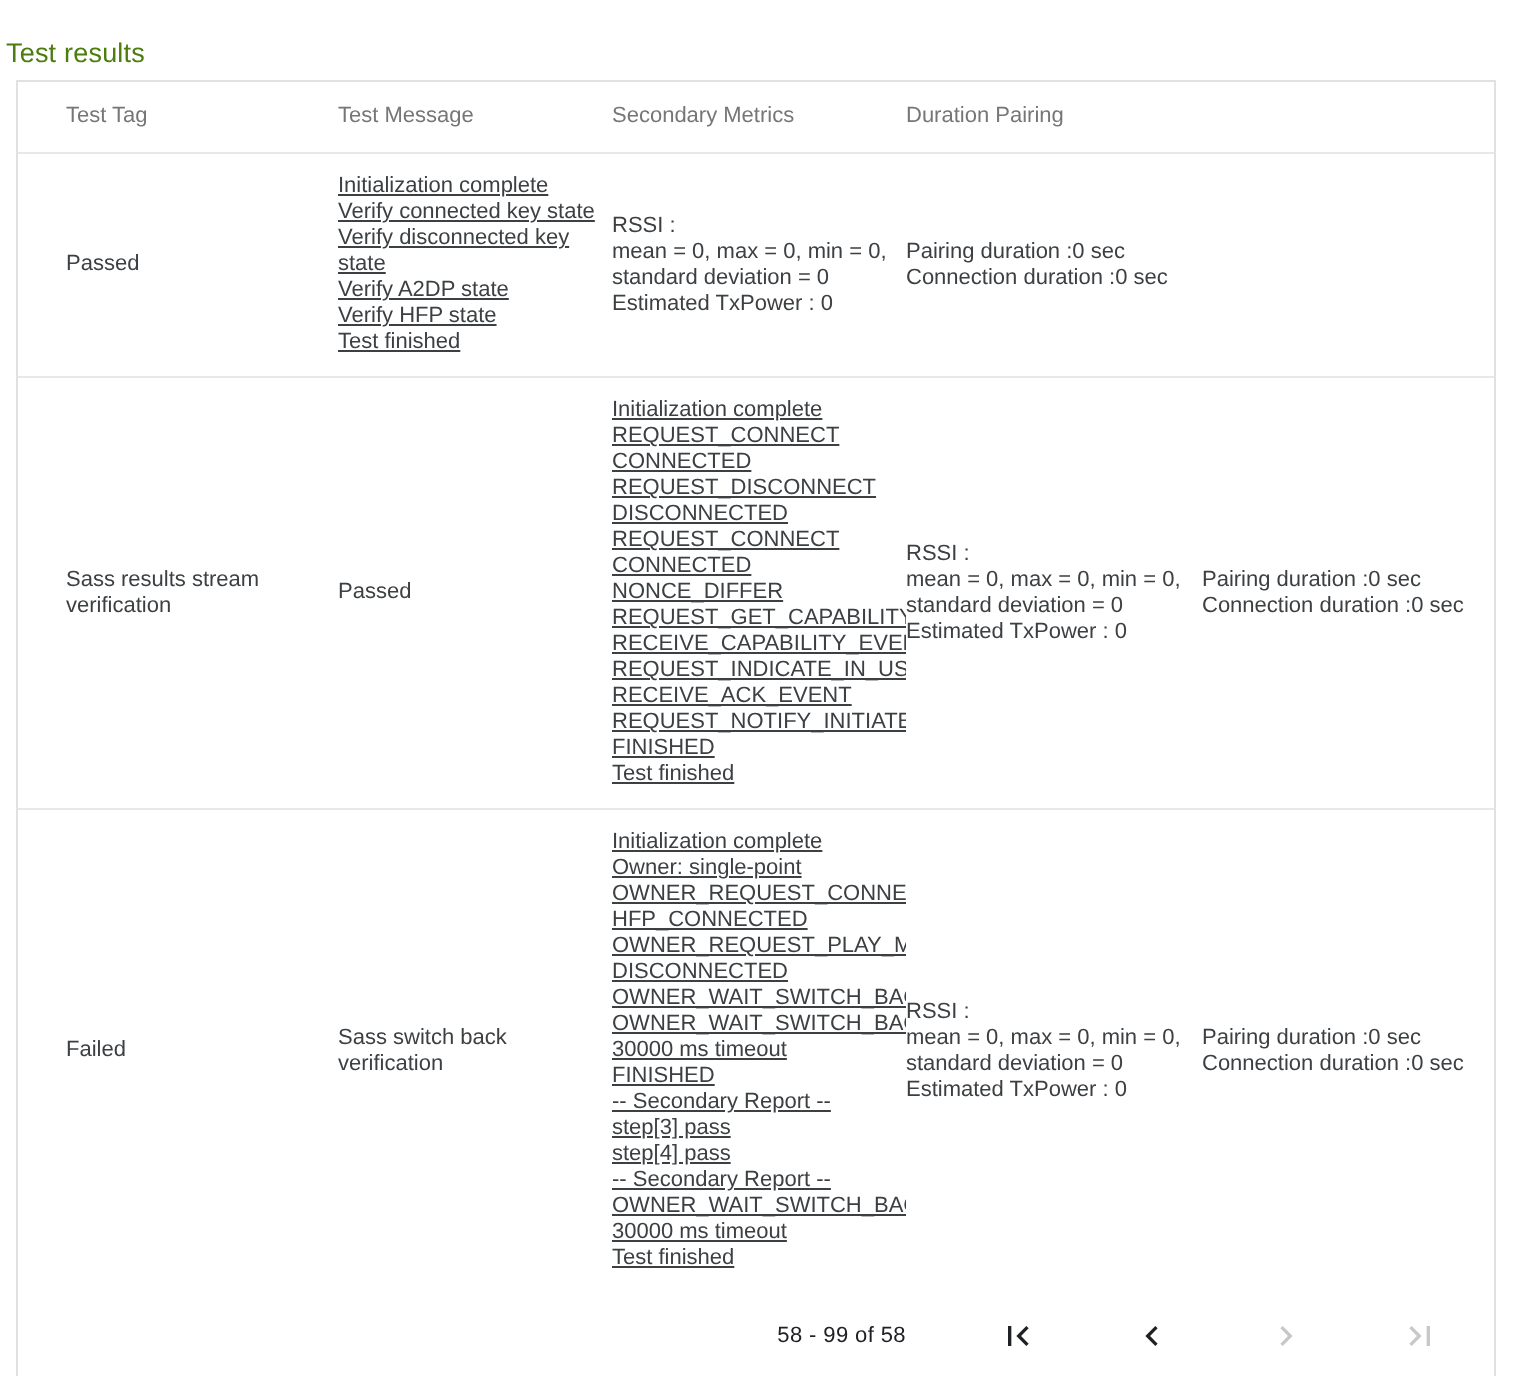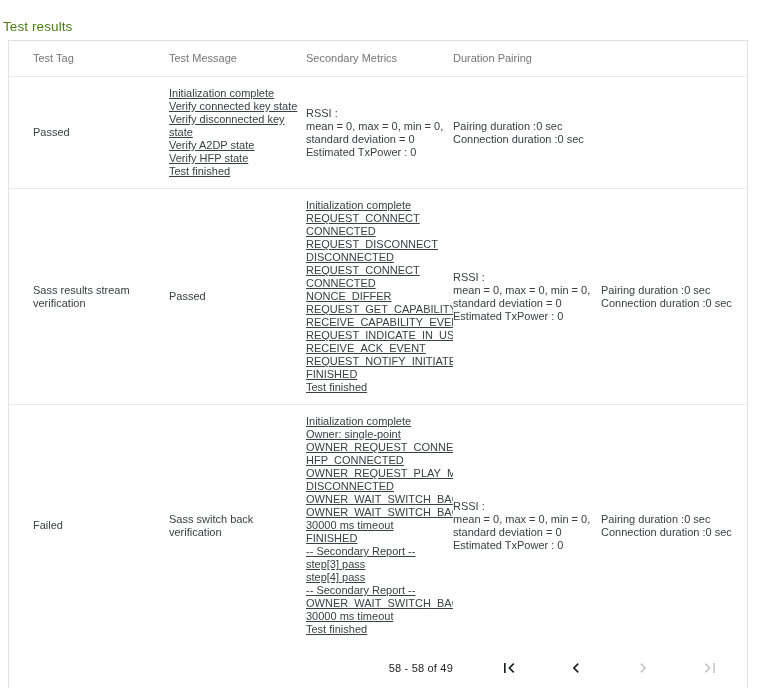--- a/index.html
+++ b/index.html
@@ -156,21 +156,21 @@
 Test finished</div>
       <div class="cell multiline">RSSI :
 mean = 0, max = 0, min = 0,
 standard deviation = 0
 Estimated TxPower : 0</div>
       <div class="cell multiline">Pairing duration :0 sec
 Connection duration :0 sec</div>
     </div>
 
     <div class="pagination">
-      <span class="range-label">58 - 58 of 49</span>
+      <span class="range-label">58 - 99 of 58</span>
 
       <button class="pgbtn" data-state="enabled">
         <span>
           <svg width="20" height="20" viewBox="0 0 24 24" fill="currentColor">
             <path d="M18.41 16.59 13.83 12l4.58-4.59L17 6l-6 6 6 6zM6 6h2v12H6z"></path>
           </svg>
         </span>
       </button>
 
       <button class="pgbtn" data-state="enabled">

